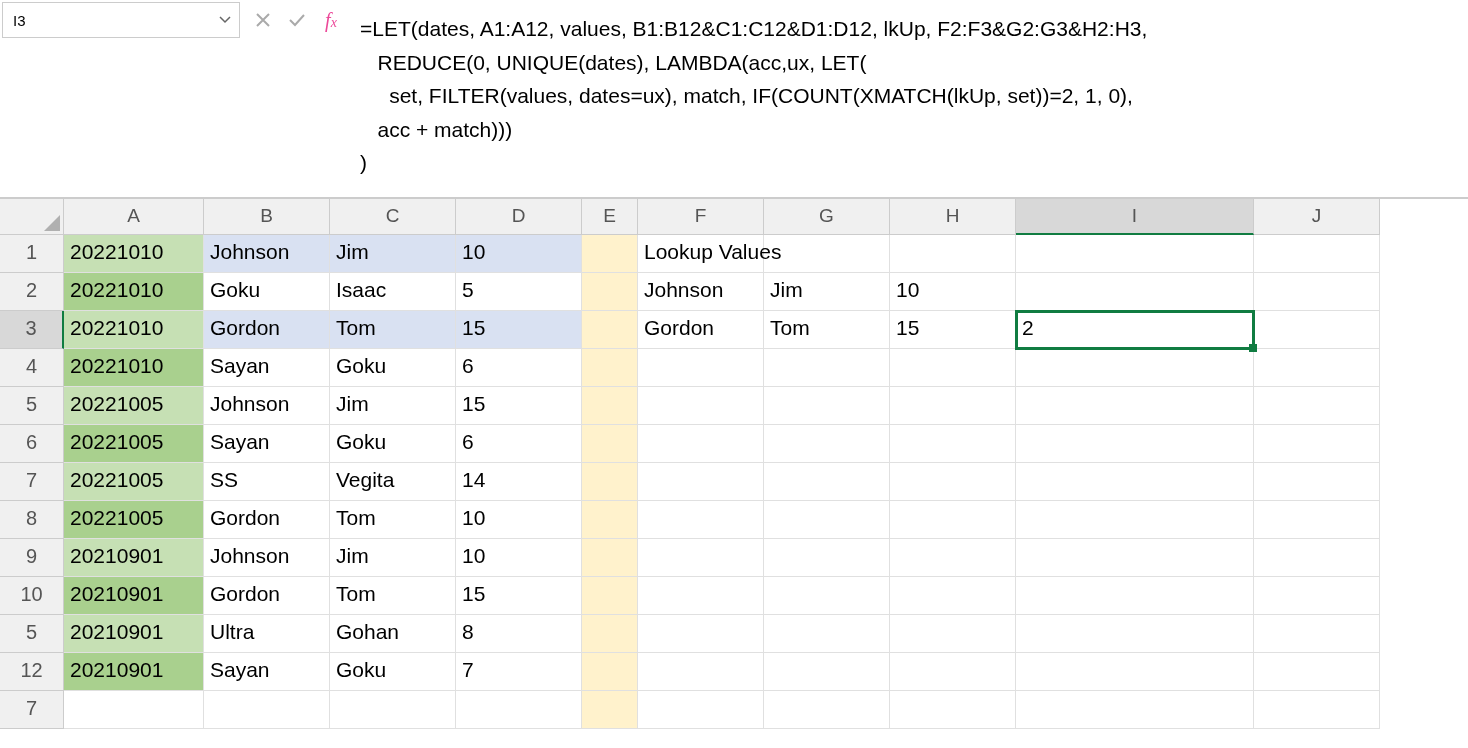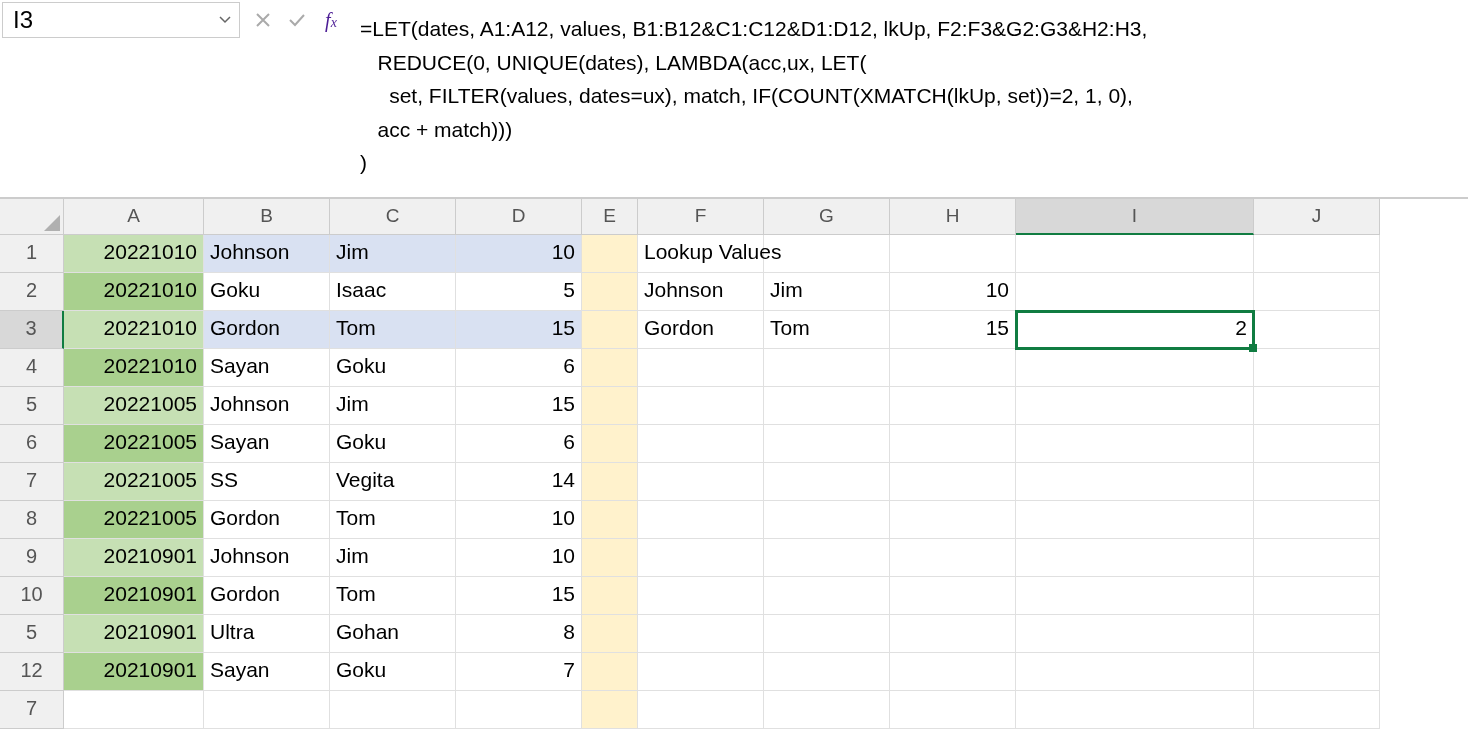--- a/index.html
+++ b/index.html
@@ -25,21 +25,21 @@
     background: #fff;
     display: flex;
     align-items: center;
     padding: 0 8px;
     margin: 2px;
     position: relative;
   }
   .name-box-input {
     border: none;
     outline: none;
-    font-size: 24px;
+    font-size: 15px;
     width: 100%;
     background: transparent;
   }
   .name-box-dropdown {
     position: absolute;
     right: 4px;
     top: 4px;
     width: 20px;
     height: 26px;
     display: flex;
@@ -58,21 +58,21 @@
     height: 34px;
     display: flex;
     align-items: center;
     justify-content: center;
     color: #888;
     cursor: pointer;
   }
   .fb-btn.fx {
     font-style: italic;
     font-family: 'Times New Roman', serif;
-    color: #4c1d95;
+    color: #ec4899;
     font-size: 20px;
   }
   .formula-content {
     flex: 1;
     padding: 12px 8px;
     font-size: 21px;
     line-height: 1.6;
     font-family: 'Segoe UI', Arial, sans-serif;
     white-space: pre;
     overflow: hidden;
@@ -129,21 +129,21 @@
   .cell {
     border-right: 1px solid #e0e0e0;
     border-bottom: 1px solid #e0e0e0;
     padding: 5px 6px;
     font-size: 21px;
     height: 38px;
     overflow: visible;
     white-space: nowrap;
     position: relative;
   }
-  .cell.num { text-align: right; }
+  .cell.num { }
   .greenA { background: #c6e0b4; }
   .greenB { background: #a9d08e; }
   .blue   { background: #d9e1f2; }
   .tan    { background: #fff2cc; }
   .selected-cell {
     outline: 3px solid #107c41;
     outline-offset: -2px;
     z-index: 5;
   }
   .fill-handle {

